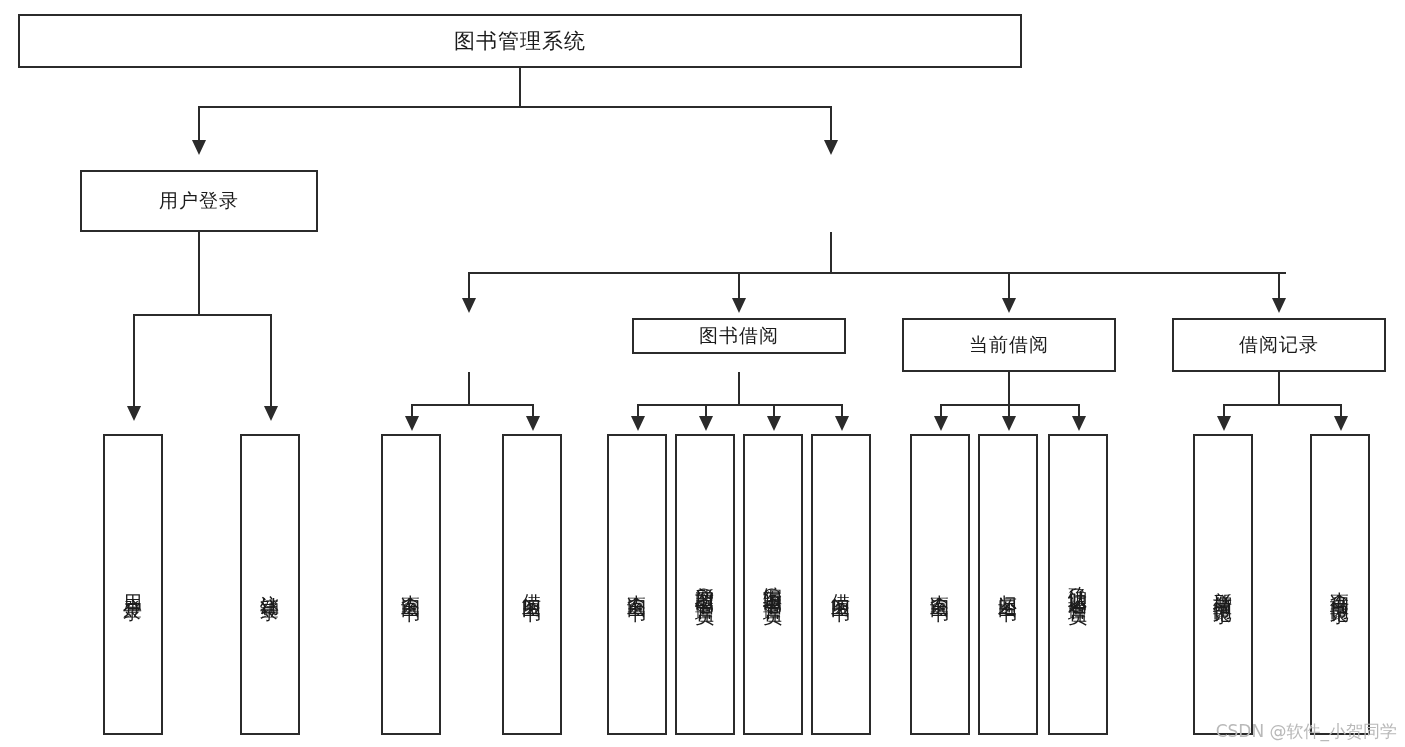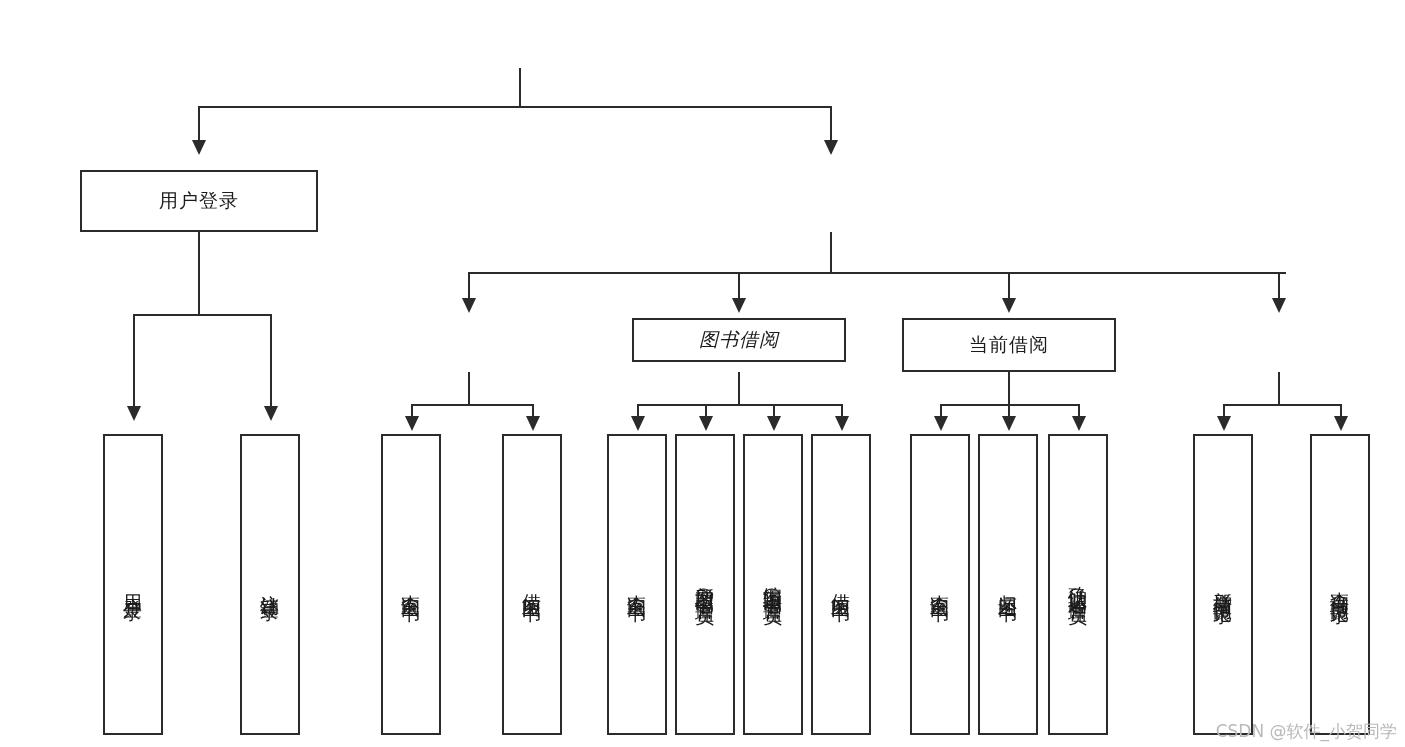--- a/index.html
+++ b/index.html
@@ -83,20 +83,23 @@
     color: #b9b9b9;
     white-space: nowrap;
     user-select: none;
   }
 </style>
 </head>
 <body>
 
 <div id="canvas">
 
+  <div class="node root" style="left:18px; top:14px; width:1004px; height:54px;">
+    <span>图书管理系统</span>
+  </div>
 
   <div class="line vline" style="left:519px; top:68px; height:38px;"></div>
 
   <div class="line hline" style="left:198px; top:106px; width:634px;"></div>
 
   <div class="line vline" style="left:198px; top:106px; height:38px;"></div>
   <div class="arrow" style="left:192px; top:140px;"></div>
   <div class="line vline" style="left:830px; top:106px; height:38px;"></div>
   <div class="arrow" style="left:824px; top:140px;"></div>
 
@@ -116,25 +119,28 @@
   <div class="line hline" style="left:468px; top:272px; width:818px;"></div>
   <div class="line vline" style="left:468px; top:272px; height:30px;"></div>
   <div class="arrow" style="left:462px; top:298px;"></div>
   <div class="line vline" style="left:738px; top:272px; height:30px;"></div>
   <div class="arrow" style="left:732px; top:298px;"></div>
   <div class="line vline" style="left:1008px; top:272px; height:30px;"></div>
   <div class="arrow" style="left:1002px; top:298px;"></div>
   <div class="line vline" style="left:1278px; top:272px; height:30px;"></div>
   <div class="arrow" style="left:1272px; top:298px;"></div>
 
-  <div class="node level3" style="left:632px; top:318px; width:214px; height:44px;font-style:italic;">
+  <div class="node level3" style="left:632px; top:318px; width:214px; height:36px;">
     <span>图书借阅</span>
   </div>
   <div class="node level3" style="left:902px; top:318px; width:214px; height:54px;">
     <span>当前借阅</span>
+  </div>
+  <div class="node level3" style="left:1172px; top:318px; width:214px; height:54px;">
+    <span>借阅记录</span>
   </div>
 
   <div class="line vline" style="left:468px; top:372px; height:32px;"></div>
   <div class="line hline" style="left:411px; top:404px; width:123px;"></div>
   <div class="line vline" style="left:411px; top:404px; height:22px;"></div>
   <div class="arrow" style="left:405px; top:416px;"></div>
   <div class="line vline" style="left:532px; top:404px; height:22px;"></div>
   <div class="arrow" style="left:526px; top:416px;"></div>
 
   <div class="line vline" style="left:738px; top:372px; height:32px;"></div>

